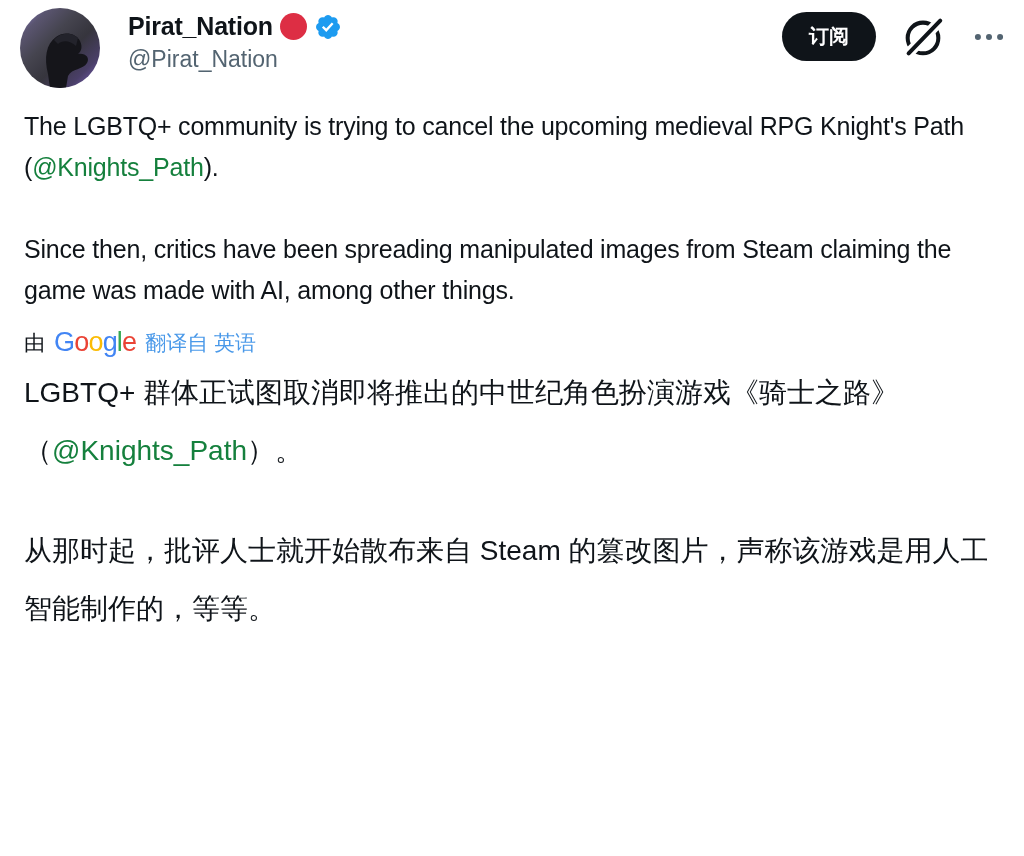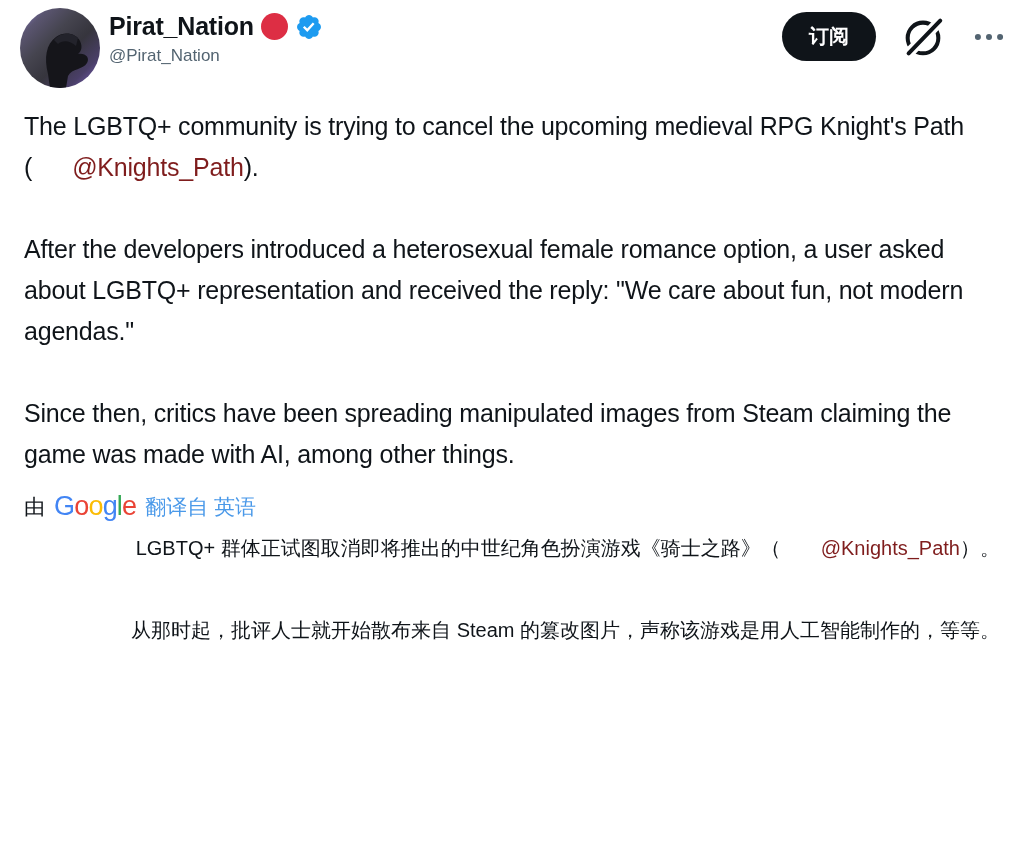--- a/index.html
+++ b/index.html
@@ -6,39 +6,39 @@
   html,body { width:1024px; height:856px; background:#ffffff; overflow:hidden;
     font-family:"Liberation Sans","DejaVu Sans",sans-serif; color:#0f1419; }
 
   .page { width:1024px; height:856px; background:#fff; }
 
   
   .header { display:flex; align-items:flex-start; padding:8px 16px 0 20px; }
   .avatar { width:80px; height:80px; border-radius:50%; flex-shrink:0; overflow:hidden; position:relative;
     background:linear-gradient(135deg,#8d7fd0 0%,#5a5570 18%,#45444f 38%,#36353d 58%,#4a3f68 80%,#7e62c4 100%); }
   .avatar svg { position:absolute; left:0; top:0; }
-  .names { margin-left:9px; flex:1; min-width:0; padding-top:4px; }
+  .names { margin-left:28px; flex:1; min-width:0; padding-top:4px; }
   .name-row { display:flex; align-items:center; gap:7px; }
   .display-name { font-size:25px; font-weight:700; letter-spacing:-0.2px; }
   .red-circle { width:27px; height:27px; border-radius:50%; background:#dd2e44; display:inline-block; }
   .verified { width:28px; height:28px; }
-  .handle { font-size:17px; color:#536471; margin-top:5px; }
+  .handle { font-size:23px; color:#536471; margin-top:5px; }
 
   .actions { display:flex; align-items:center; gap:24px; padding-top:4px; }
   .subscribe { background:#0f1419; color:#ffffff; border:none; border-radius:9999px;
     font-size:20px; font-weight:700; padding:11px 27px; cursor:pointer;
     font-family:Liberation Serif, serif; }
   .icon-btn { background:none; border:none; cursor:pointer; padding:0; display:flex; align-items:center; }
 
   
   .body { padding:18px 24px 0 24px; }
   p.en { font-size:25px; line-height:41px; margin:0 0 41px 0; letter-spacing:-0.2px; }
-  p.zh { font-size:20px; line-height:40px; margin:0 0 42px 0;text-align:right; }
+  p.zh { font-size:28px; line-height:58px; margin:0 0 42px 0; }
   p.last { margin-bottom:0; }
-  a.mention { color:#7f1d1d; text-decoration:none; cursor:pointer;margin-left:40px; }
+  a.mention { color:#15803d; text-decoration:none; cursor:pointer; }
 
   .translate-row { display:flex; align-items:center; gap:9px; margin:2px 0 6px 0; }
   .tr-prefix { font-size:21px; color:#0f1419; }
   .google-logo { font-size:27px; font-weight:500; letter-spacing:-0.8px; display:inline-flex; }
   .tr-suffix { font-size:21px; color:#4a99e9; }
   .c-blue { color:#4285F4; } .c-red { color:#EA4335; }
   .c-yellow { color:#FBBC05; } .c-green { color:#34A853; }
 </style>
 </head>
 <body>
@@ -80,21 +80,20 @@
           <circle cx="19" cy="12" r="1.9" fill="#536471"></circle>
         </svg>
       </button>
     </div>
   </div>
 
   <div class="body">
 
     <p class="en"><span>The LGBTQ+ community is trying to cancel the upcoming medieval RPG Knight's Path (</span><a class="mention">@Knights_Path</a><span>).</span></p>
 
-    <p class="en">After the developers introduced a heterosexual female romance option, a user asked about LGBTQ+ representation and received the reply: "We care about fun, not modern agendas."</p>
 
     <p class="en" style="margin-bottom:16px;">Since then, critics have been spreading manipulated images from Steam claiming the game was made with AI, among other things.</p>
 
     <div class="translate-row">
       <span class="tr-prefix">由</span>
       <span class="google-logo">
           <span class="c-blue">G</span>
           <span class="c-red">o</span>
           <span class="c-yellow">o</span>
           <span class="c-blue">g</span>

